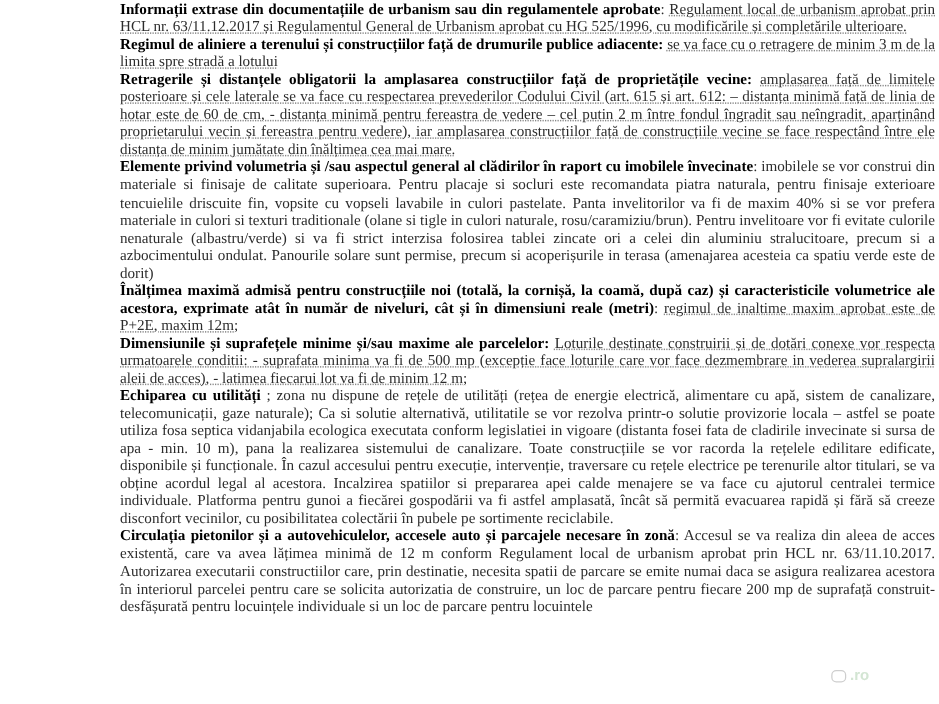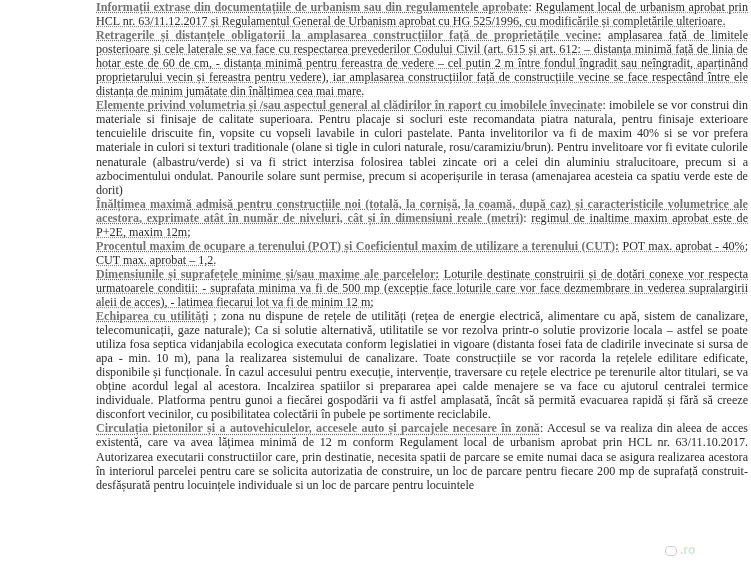--- a/index.html
+++ b/index.html
@@ -8,53 +8,53 @@
     position:relative;
   }
   .page {
     position:absolute; left:96px; top:0; width:652px;
     font-family:"Liberation Serif", "DejaVu Serif", serif;
     font-size:12.1px; line-height:14.05px; color:#2b2b2b;
     text-align:justify;
   }
   .para { margin:0; padding:0; }
   .head {
-    font-weight:bold; color:#737373;
-    text-decoration:underline; text-decoration-style:dotted;
+    font-weight:bold; color:#000000;
+    text-decoration-style:dotted;
     text-decoration-color:#666;
   }
   .body-ul {
     text-decoration:underline; text-decoration-style:dotted;
     text-decoration-color:#888;
   }
   .watermark {
     position:absolute; left:665px; top:533px;
     font-family:"Liberation Sans", "DejaVu Sans", sans-serif;
-    font-size:12px; color:#cfe3cf; font-weight:bold; opacity:0.9;margin-top:10px;
+    font-size:12px; color:#cfe3cf; font-weight:bold; opacity:0.9;
   }
   .watermark .logo-icon {
     display:inline-block; width:10px; height:8px;
     border:1px solid #c9c9c9; border-radius:4px; margin-right:3px;
     vertical-align:middle;
   }
 </style>
 </head>
 <body>
 
 <div class="page">
   <p class="para"><span class="head">Informații extrase din documentațiile de urbanism sau din regulamentele aprobate</span><span>: </span><span class="body-ul">Regulament local de urbanism aprobat prin HCL nr. 63/11.12.2017 și Regulamentul General de Urbanism aprobat cu HG 525/1996, cu modificările și completările ulterioare.</span></p>
 
+  <p class="para"><span class="head">Regimul de aliniere a terenului și construcțiilor față de drumurile publice adiacente:</span><span> </span><span class="body-ul">se va face cu o retragere de minim 3 m de la limita spre stradă a lotului</span></p>
 
   <p class="para"><span class="head">Retragerile și distanțele obligatorii la amplasarea construcțiilor față de proprietățile vecine:</span><span> </span><span class="body-ul">amplasarea față de limitele posterioare și cele laterale se va face cu respectarea prevederilor Codului Civil (art. 615 și art. 612: – distanța minimă față de linia de hotar este de 60 de cm, - distanța minimă pentru fereastra de vedere – cel putin 2 m între fondul îngradit sau neîngradit, aparținând proprietarului vecin și fereastra pentru vedere), iar amplasarea construcțiilor față de construcțiile vecine se face respectând între ele distanța de minim jumătate din înălțimea cea mai mare.</span></p>
 
   <p class="para"><span class="head">Elemente privind volumetria și /sau aspectul general al clădirilor în raport cu imobilele învecinate</span><span>: </span><span>imobilele se vor construi din materiale si finisaje de calitate superioara. Pentru placaje si socluri este recomandata piatra naturala, pentru finisaje exterioare tencuielile driscuite fin, vopsite cu vopseli lavabile in culori pastelate. Panta invelitorilor va fi de maxim 40% si se vor prefera materiale in culori si texturi traditionale (olane si tigle in culori naturale, rosu/caramiziu/brun). Pentru invelitoare vor fi evitate culorile nenaturale (albastru/verde) si va fi strict interzisa folosirea tablei zincate ori a celei din aluminiu stralucitoare, precum si a azbocimentului ondulat. Panourile solare sunt permise, precum si acoperișurile in terasa (amenajarea acesteia ca spatiu verde este de dorit)</span></p>
 
   <p class="para"><span class="head">Înălțimea maximă admisă pentru construcțiile noi (totală, la cornișă, la coamă, după caz) și caracteristicile volumetrice ale acestora, exprimate atât în număr de niveluri, cât și în dimensiuni reale (metri)</span><span>: </span><span class="body-ul">regimul de inaltime maxim aprobat este de P+2E, maxim 12m;</span></p>
 
-  <p class="para"><span class="head">Procentul maxim de ocupare a terenului (POT) și Coeficientul maxim de utilizare a terenului (CUT):</span><span> </span><span class="body-ul">POT max. aprobat - 40%; CUT max. aprobat – 1,2.</span></p>
 
   <p class="para"><span class="head">Dimensiunile și suprafețele minime și/sau maxime ale parcelelor:</span><span> </span><span class="body-ul">Loturile destinate construirii și de dotări conexe vor respecta urmatoarele conditii: - suprafata minima va fi de 500 mp (excepție face loturile care vor face dezmembrare in vederea supralargirii aleii de acces), - latimea fiecarui lot va fi de minim 12 m;</span></p>
 
   <p class="para"><span class="head">Echiparea cu utilități</span><span> ; </span><span>zona nu dispune de rețele de utilități (rețea de energie electrică, alimentare cu apă, sistem de canalizare, telecomunicații, gaze naturale); Ca si solutie alternativă, utilitatile se vor rezolva printr-o solutie provizorie locala – astfel se poate utiliza fosa septica vidanjabila ecologica executata conform legislatiei in vigoare (distanta fosei fata de cladirile invecinate si sursa de apa - min. 10 m), pana la realizarea sistemului de canalizare. Toate construcțiile se vor racorda la rețelele edilitare edificate, disponibile și funcționale. În cazul accesului pentru execuție, intervenție, traversare cu rețele electrice pe terenurile altor titulari, se va obține acordul legal al acestora. Incalzirea spatiilor si prepararea apei calde menajere se va face cu ajutorul centralei termice individuale. Platforma pentru gunoi a fiecărei gospodării va fi astfel amplasată, încât să permită evacuarea rapidă și fără să creeze disconfort vecinilor, cu posibilitatea colectării în pubele pe sortimente reciclabile.</span></p>
 
   <p class="para"><span class="head">Circulația pietonilor și a autovehiculelor, accesele auto și parcajele necesare în zonă</span><span>: </span><span>Accesul se va realiza din aleea de acces existentă, care va avea lățimea minimă de 12 m conform Regulament local de urbanism aprobat prin HCL nr. 63/11.10.2017. Autorizarea executarii constructiilor care, prin destinatie, necesita spatii de parcare se emite numai daca se asigura realizarea acestora în interiorul parcelei pentru care se solicita autorizatia de construire, un loc de parcare pentru fiecare 200 mp de suprafață construit-desfășurată pentru locuințele individuale si un loc de parcare pentru locuintele</span></p>
 </div>
 
 <div class="watermark"><span class="logo-icon"></span><span>.ro</span></div>
 

